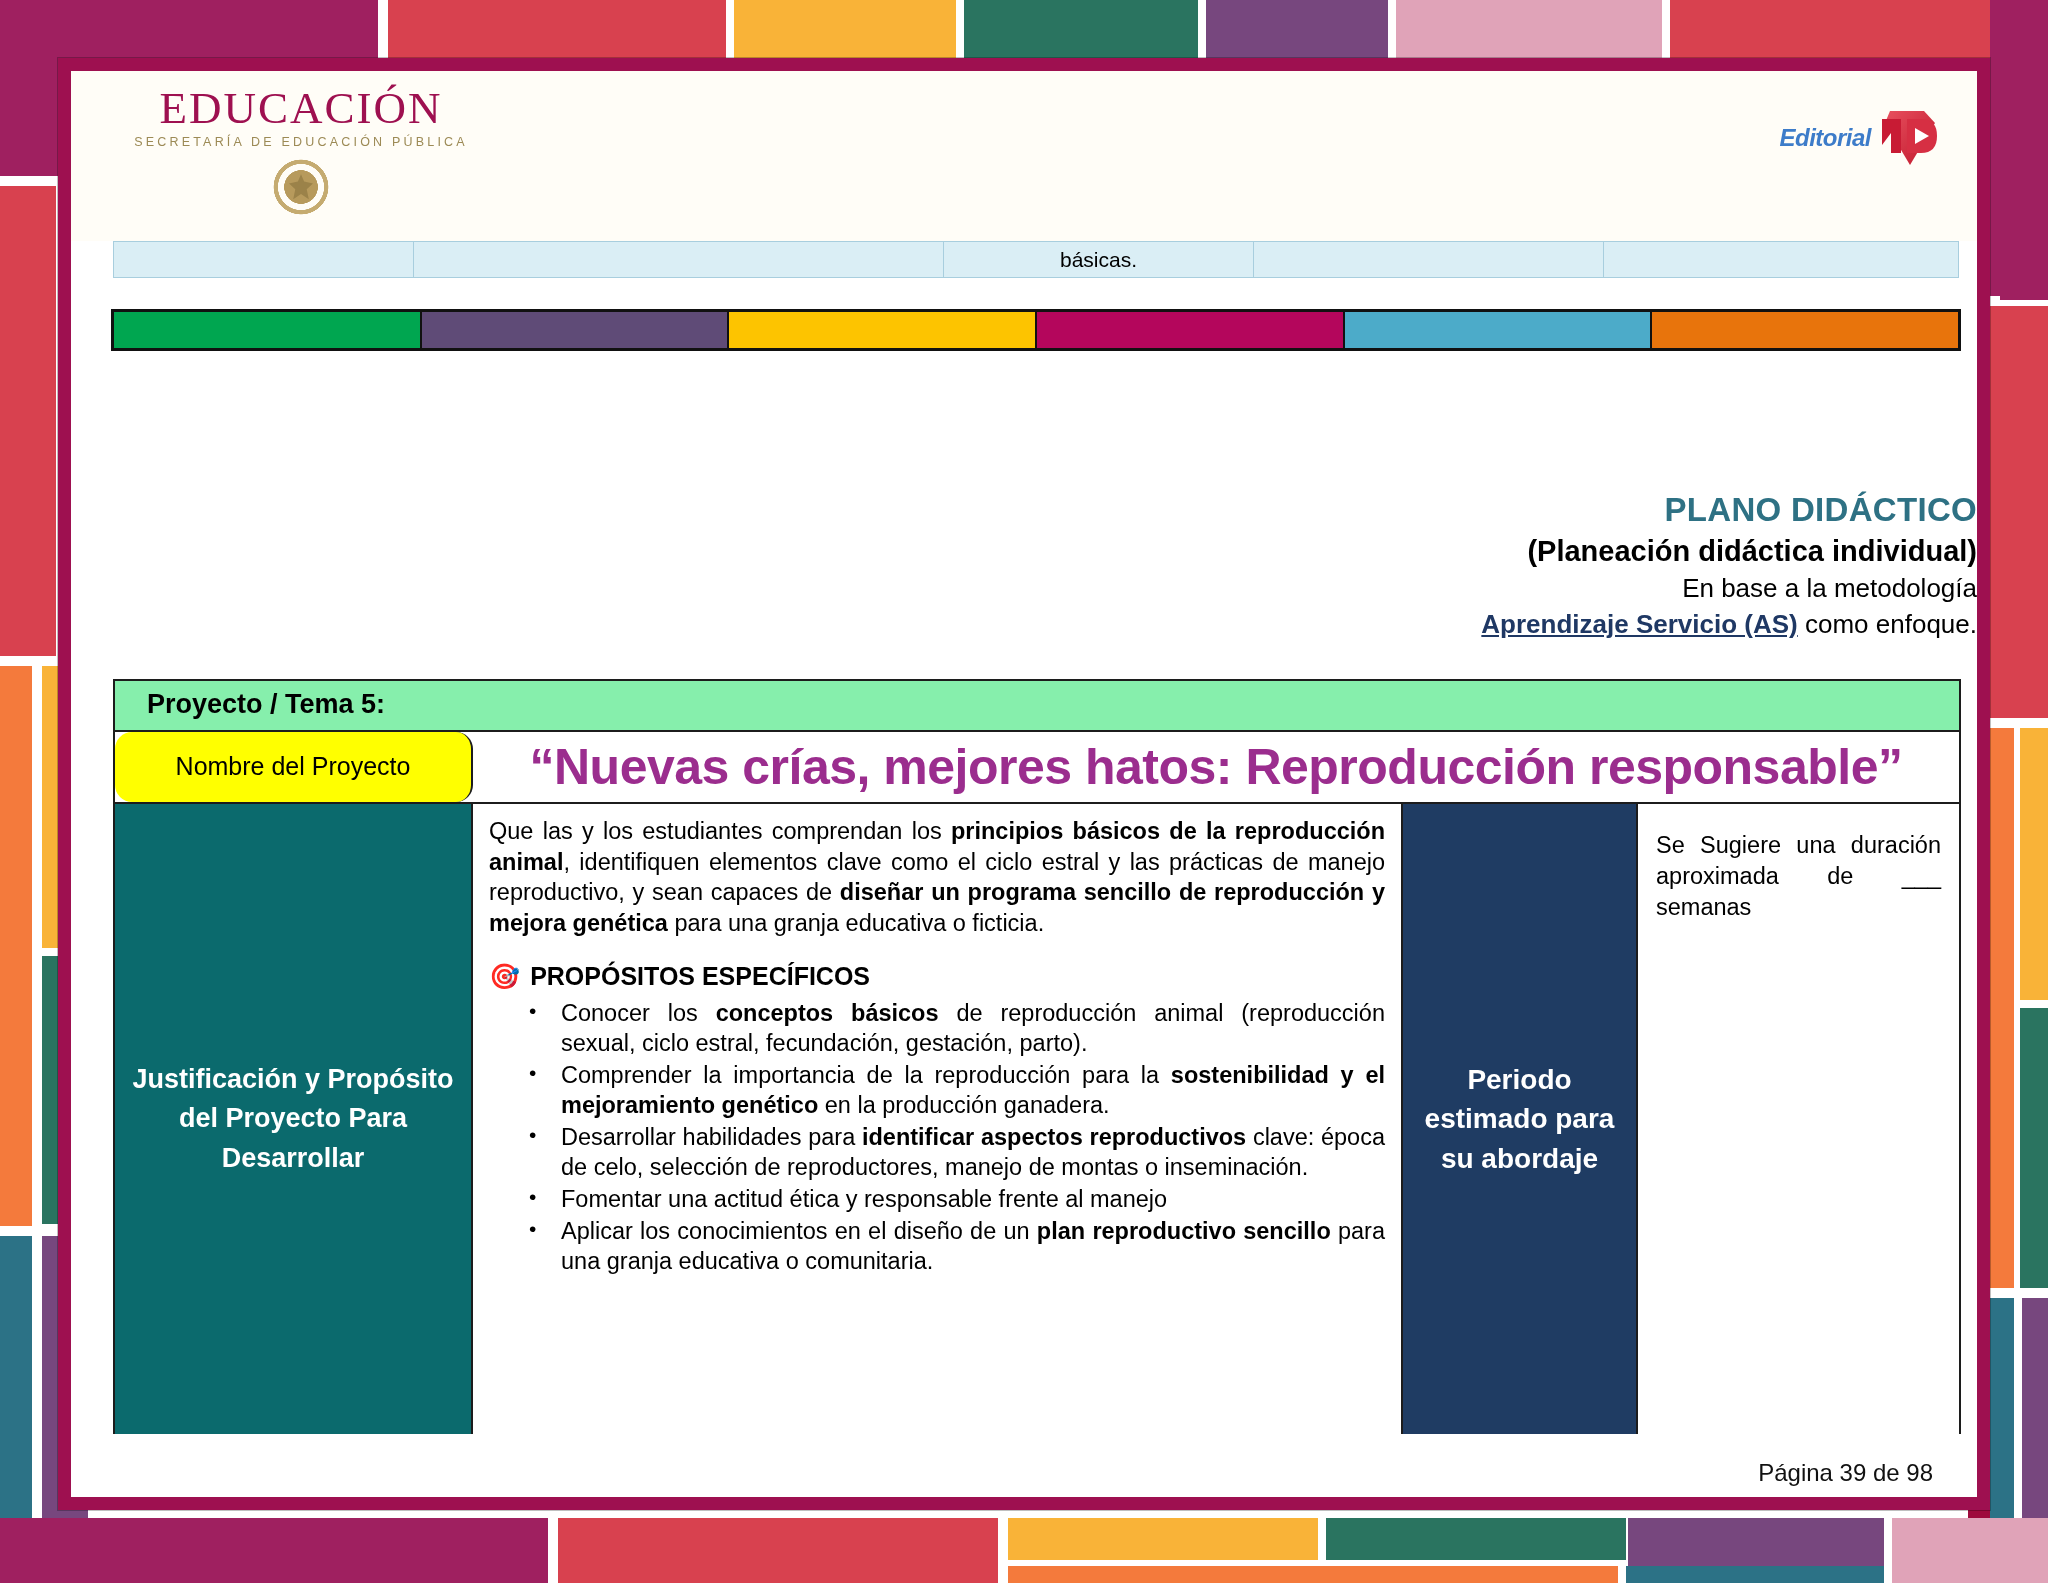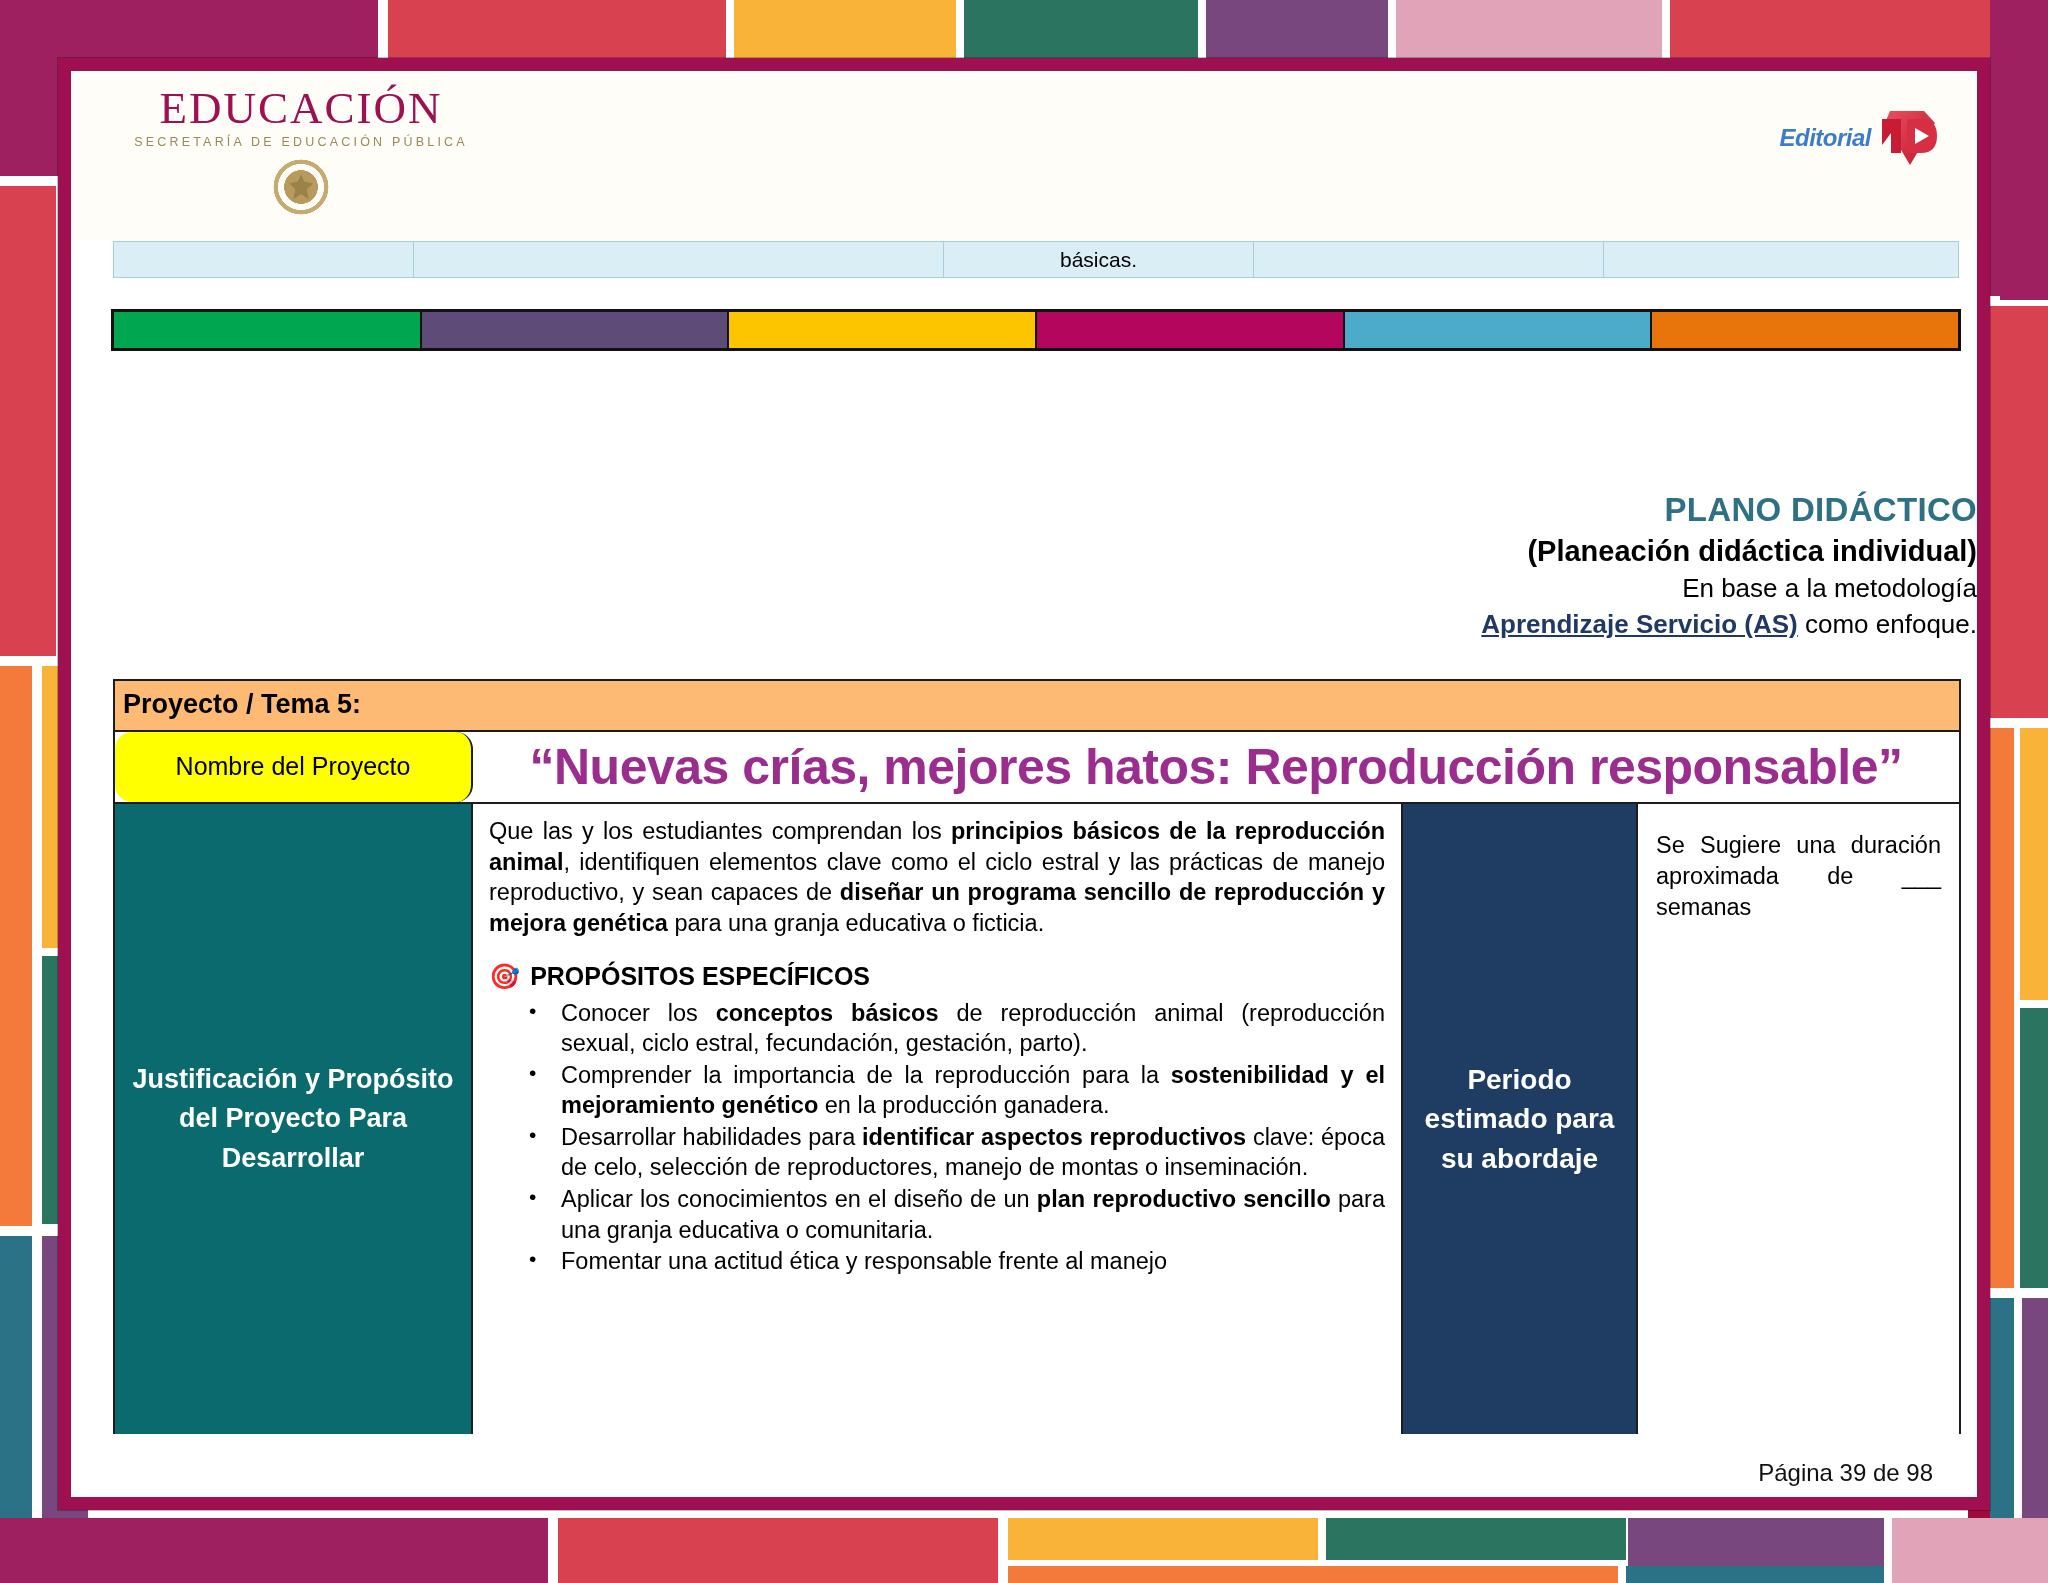--- a/index.html
+++ b/index.html
@@ -148,23 +148,23 @@
 
   
   #grid {
     position: absolute;
     left: 42px; top: 608px;
     width: 1848px;
     border: 2px solid #1c1c1c;
     border-bottom: none;
   }
   #row-tema {
-    background: #fdba74;
+    background: #86efac;
     border-bottom: 2px solid #1c1c1c;
-    padding: 8px 8px 10px;
+    padding: 8px 32px 10px;
     font-size: 27px; font-weight: 700; color: #000;
   }
   #row-nombre { display: flex; border-bottom: 2px solid #1c1c1c; }
   #cell-nombre-label {
     width: 358px;
     background: #ffff00;
     border-right: 2px solid #1c1c1c;
     display: flex; align-items: center; justify-content: center;
     font-size: 25px; font-weight: 400; color: #000;
     text-align: center; line-height: 1.35;
@@ -362,22 +362,22 @@
 
         <div id="props-head">
           <span class="dart">🎯</span>
           <span>PROPÓSITOS ESPECÍFICOS</span>
         </div>
 
         <ul id="props-list">
           <li><span>Conocer los </span><span class="b">conceptos básicos</span><span> de reproducción animal (reproducción sexual, ciclo estral, fecundación, gestación, parto).</span></li>
           <li><span>Comprender la importancia de la reproducción para la </span><span class="b">sostenibilidad y el mejoramiento genético</span><span> en la producción ganadera.</span></li>
           <li><span>Desarrollar habilidades para </span><span class="b">identificar aspectos reproductivos</span><span> clave: época de celo, selección de reproductores, manejo de montas o inseminación.</span></li>
+          <li><span>Fomentar una actitud ética y responsable frente al manejo</span></li>
           <li><span>Aplicar los conocimientos en el diseño de un </span><span class="b">plan reproductivo sencillo</span><span> para una granja educativa o comunitaria.</span></li>
-          <li><span>Fomentar una actitud ética y responsable frente al manejo</span></li>
         </ul>
       </div>
 
       <div id="cell-periodo-label">Periodo estimado para su abordaje</div>
       <div id="cell-periodo-value">Se Sugiere una duración aproximada de ___ semanas</div>
     </div>
   </div>
 
   <div id="footer">Página 39 de 98</div>
 

